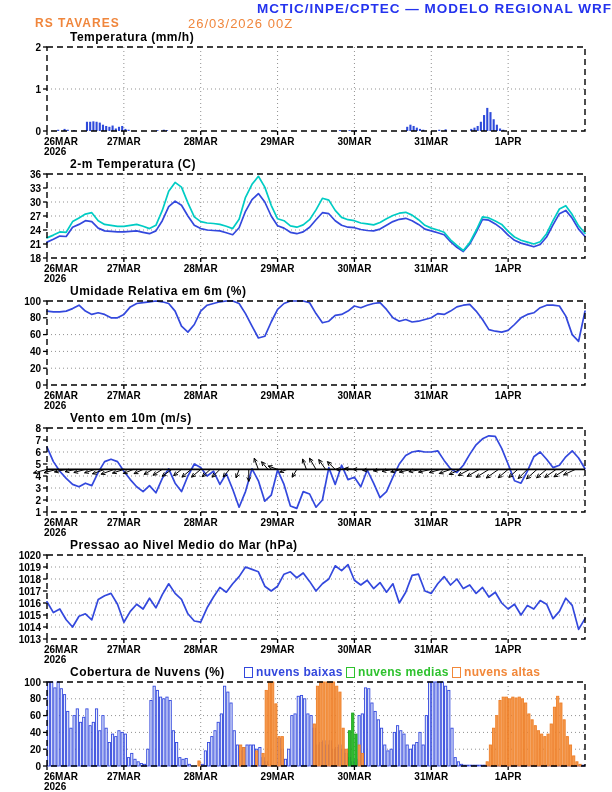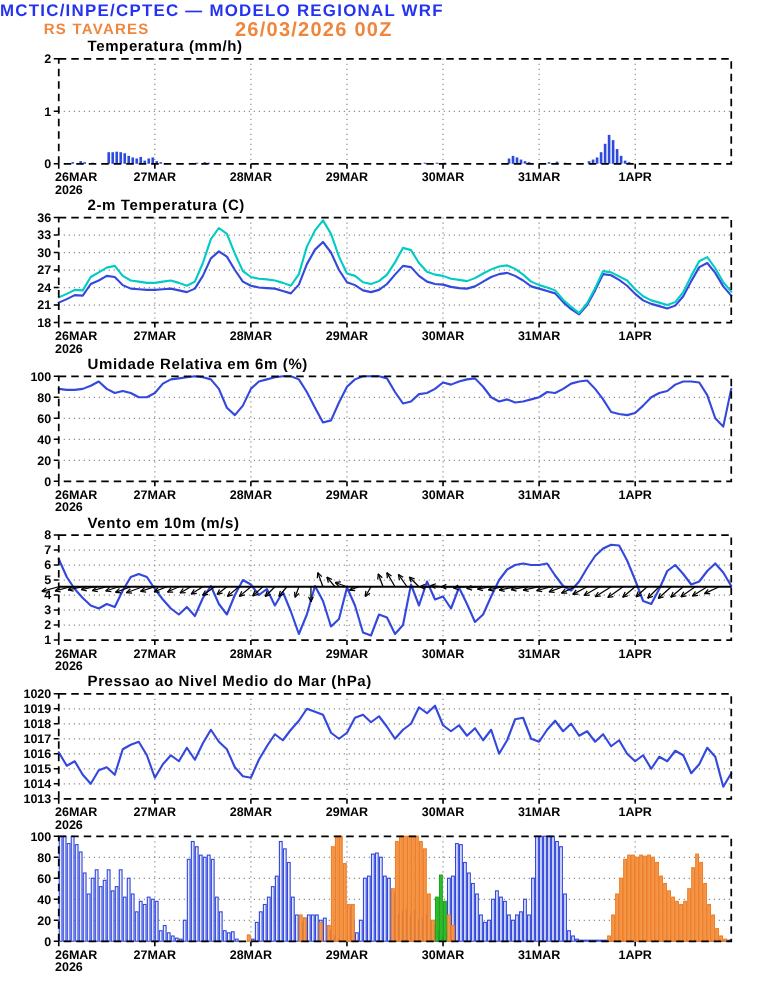--- a/index.html
+++ b/index.html
@@ -1,22 +1,22 @@
 <!DOCTYPE html>
 <html><head>
 <meta charset="utf-8">
 <style>
   html,body{margin:0;padding:0;background:#ffffff;}
   .page{position:relative;width:612px;height:792px;background:#ffffff;overflow:hidden;
         font-family:"Liberation Sans",sans-serif;}
   .hdr{position:relative;height:30px;}
-  .hdr-title{position:absolute;top:1px;left:0;width:612px;text-align:left;
+  .hdr-title{position:absolute;top:1px;left:0;width:612px;text-align:right;
              font-size:13.5px;font-weight:bold;letter-spacing:1px;}
   .station{position:absolute;top:16px;left:35px;font-size:12px;font-weight:bold;letter-spacing:1px;}
-  .run{position:absolute;top:16px;left:188px;font-size:16px;font-weight:bold;letter-spacing:1px;}
+  .run{position:absolute;top:16px;left:188px;font-size:13px;font-weight:normal;letter-spacing:1px;}
   .panel{position:relative;height:127px;}
   .trow{position:relative;height:13px;font-size:12px;font-weight:bold;}
   .ptitle{position:absolute;left:70px;top:0;color:#000;letter-spacing:0.5px;}
   .ploc{position:absolute;right:27px;top:0;letter-spacing:1px;}
   .plegend{position:absolute;top:0;letter-spacing:0.5px;}
   .leg{position:absolute;top:0;display:flex;align-items:center;gap:3px;letter-spacing:0.3px;}
   .sq{display:inline-block;width:7px;height:9px;border:1.5px solid #000;background:#fff;}
   svg{display:block;}
 </style>
 </head>
@@ -478,20 +478,35 @@
         <line x1="431.2857142857143" y1="88" x2="431.2857142857143" y2="92" stroke="#000000" stroke-width="1.3"></line>
         <text x="431.2857142857143" y="102" text-anchor="middle" fill="#000000" font-size="10" font-weight="bold" font-family="&quot;Liberation Sans&quot;,sans-serif">31MAR</text>
         <line x1="508.14285714285717" y1="88" x2="508.14285714285717" y2="92" stroke="#000000" stroke-width="1.3"></line>
         <text x="508.14285714285717" y="102" text-anchor="middle" fill="#000000" font-size="10" font-weight="bold" font-family="&quot;Liberation Sans&quot;,sans-serif">1APR</text>
         <polyline points="47.0,50.8 53.4,61.6 59.8,58.0 66.2,68.8 72.6,76.0 79.0,65.2 85.4,62.8 91.8,68.8 98.2,48.4 104.6,44.8 111.0,42.4 117.5,53.2 123.9,71.2 130.3,60.4 136.7,53.2 143.1,58.0 149.5,47.2 155.9,56.8 162.3,43.6 168.7,32.8 175.1,42.4 181.5,48.4 187.9,62.8 194.3,70.0 200.7,71.2 207.1,56.8 213.5,46.0 219.9,36.4 226.3,41.2 232.7,32.8 239.1,25.6 245.5,16.0 252.0,18.4 258.4,20.8 264.8,35.2 271.2,40.0 277.6,35.2 284.0,23.2 290.4,20.8 296.8,26.8 303.2,22.0 309.6,30.4 316.0,40.0 322.4,32.8 328.8,28.0 335.2,14.8 341.6,19.6 348.0,13.6 354.4,29.2 360.8,34.0 367.2,29.2 373.6,37.6 380.0,31.6 386.5,41.2 392.9,32.8 399.3,52.0 405.7,41.2 412.1,24.4 418.5,23.2 424.9,40.0 431.3,42.4 437.7,32.8 444.1,25.6 450.5,34.0 456.9,28.0 463.3,37.6 469.7,34.0 476.1,42.4 482.5,36.4 488.9,46.0 495.3,41.2 501.7,52.0 508.1,58.0 514.5,53.2 521.0,64.0 527.4,54.4 533.8,58.0 540.2,49.6 546.6,53.2 553.0,67.6 559.4,60.4 565.8,47.2 572.2,54.4 578.6,78.4 585.0,67.6" fill="none" stroke="#3348dd" stroke-width="1.7" stroke-linejoin="round" stroke-linecap="round"></polyline>
         <rect x="47" y="4" width="538" height="84" fill="none" stroke="#000000" stroke-width="1.4" stroke-dasharray="6 4"></rect>
       </svg>
   </div>
 
   <div class="panel">
+    <div class="trow">
+      <span class="ptitle">Cobertura de Nuvens (%)</span>
+      <span class="leg" style="left:244px">
+        <span class="sq" style="border-color: rgb(51, 72, 221);"></span>
+        <span style="color: rgb(51, 72, 221);">nuvens baixas</span>
+      </span>
+      <span class="leg" style="left:346px">
+        <span class="sq" style="border-color: rgb(46, 194, 46);"></span>
+        <span style="color: rgb(46, 194, 46);">nuvens medias</span>
+      </span>
+      <span class="leg" style="left:452px">
+        <span class="sq" style="border-color: rgb(242, 136, 58);"></span>
+        <span style="color: rgb(242, 136, 58);">nuvens altas</span>
+      </span>
+    </div>
     <svg width="612" height="114">
         <line x1="123.85714285714286" y1="4" x2="123.85714285714286" y2="88" stroke="#909090" stroke-width="1" stroke-dasharray="1 3"></line>
         <line x1="200.71428571428572" y1="4" x2="200.71428571428572" y2="88" stroke="#909090" stroke-width="1" stroke-dasharray="1 3"></line>
         <line x1="277.57142857142856" y1="4" x2="277.57142857142856" y2="88" stroke="#909090" stroke-width="1" stroke-dasharray="1 3"></line>
         <line x1="354.42857142857144" y1="4" x2="354.42857142857144" y2="88" stroke="#909090" stroke-width="1" stroke-dasharray="1 3"></line>
         <line x1="431.2857142857143" y1="4" x2="431.2857142857143" y2="88" stroke="#909090" stroke-width="1" stroke-dasharray="1 3"></line>
         <line x1="508.14285714285717" y1="4" x2="508.14285714285717" y2="88" stroke="#909090" stroke-width="1" stroke-dasharray="1 3"></line>
         <line x1="43" y1="88" x2="47" y2="88" stroke="#000000" stroke-width="1.3"></line>
         <text x="41" y="91.5" text-anchor="end" fill="#000000" font-size="10" font-weight="bold" font-family="&quot;Liberation Sans&quot;,sans-serif">0</text>
         <line x1="47" y1="71.2" x2="585" y2="71.2" stroke="#909090" stroke-width="1" stroke-dasharray="1 3"></line>

